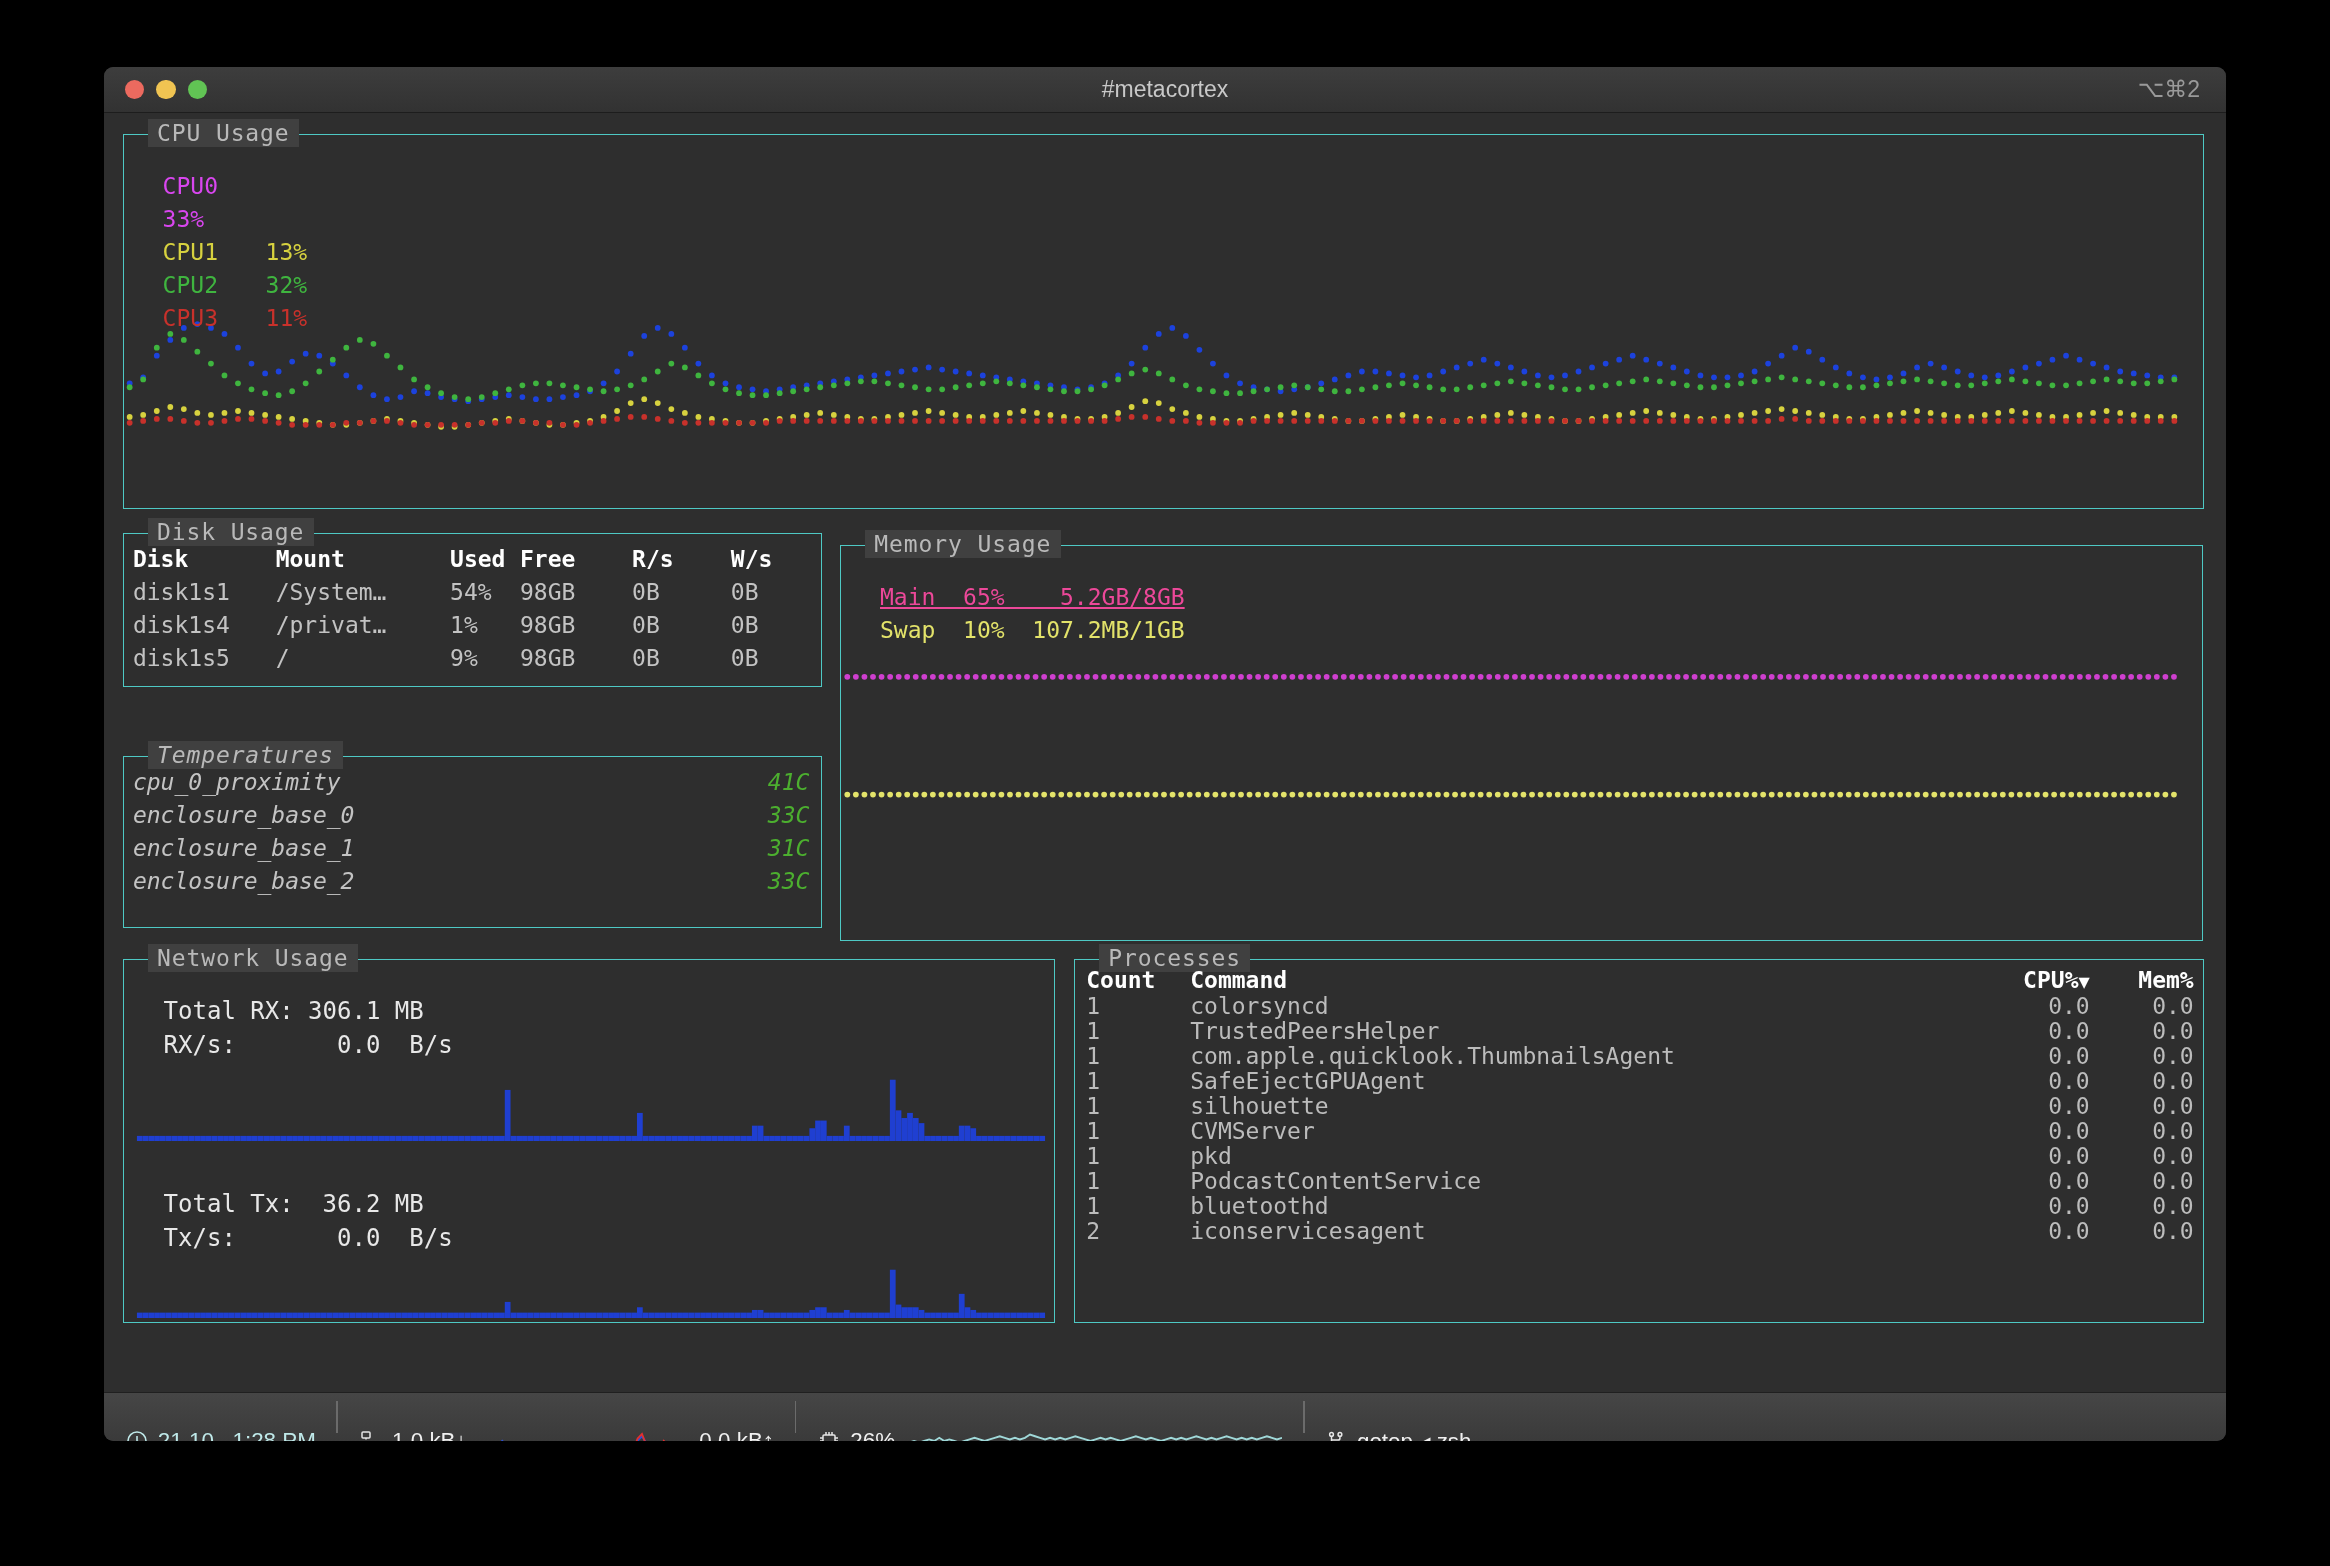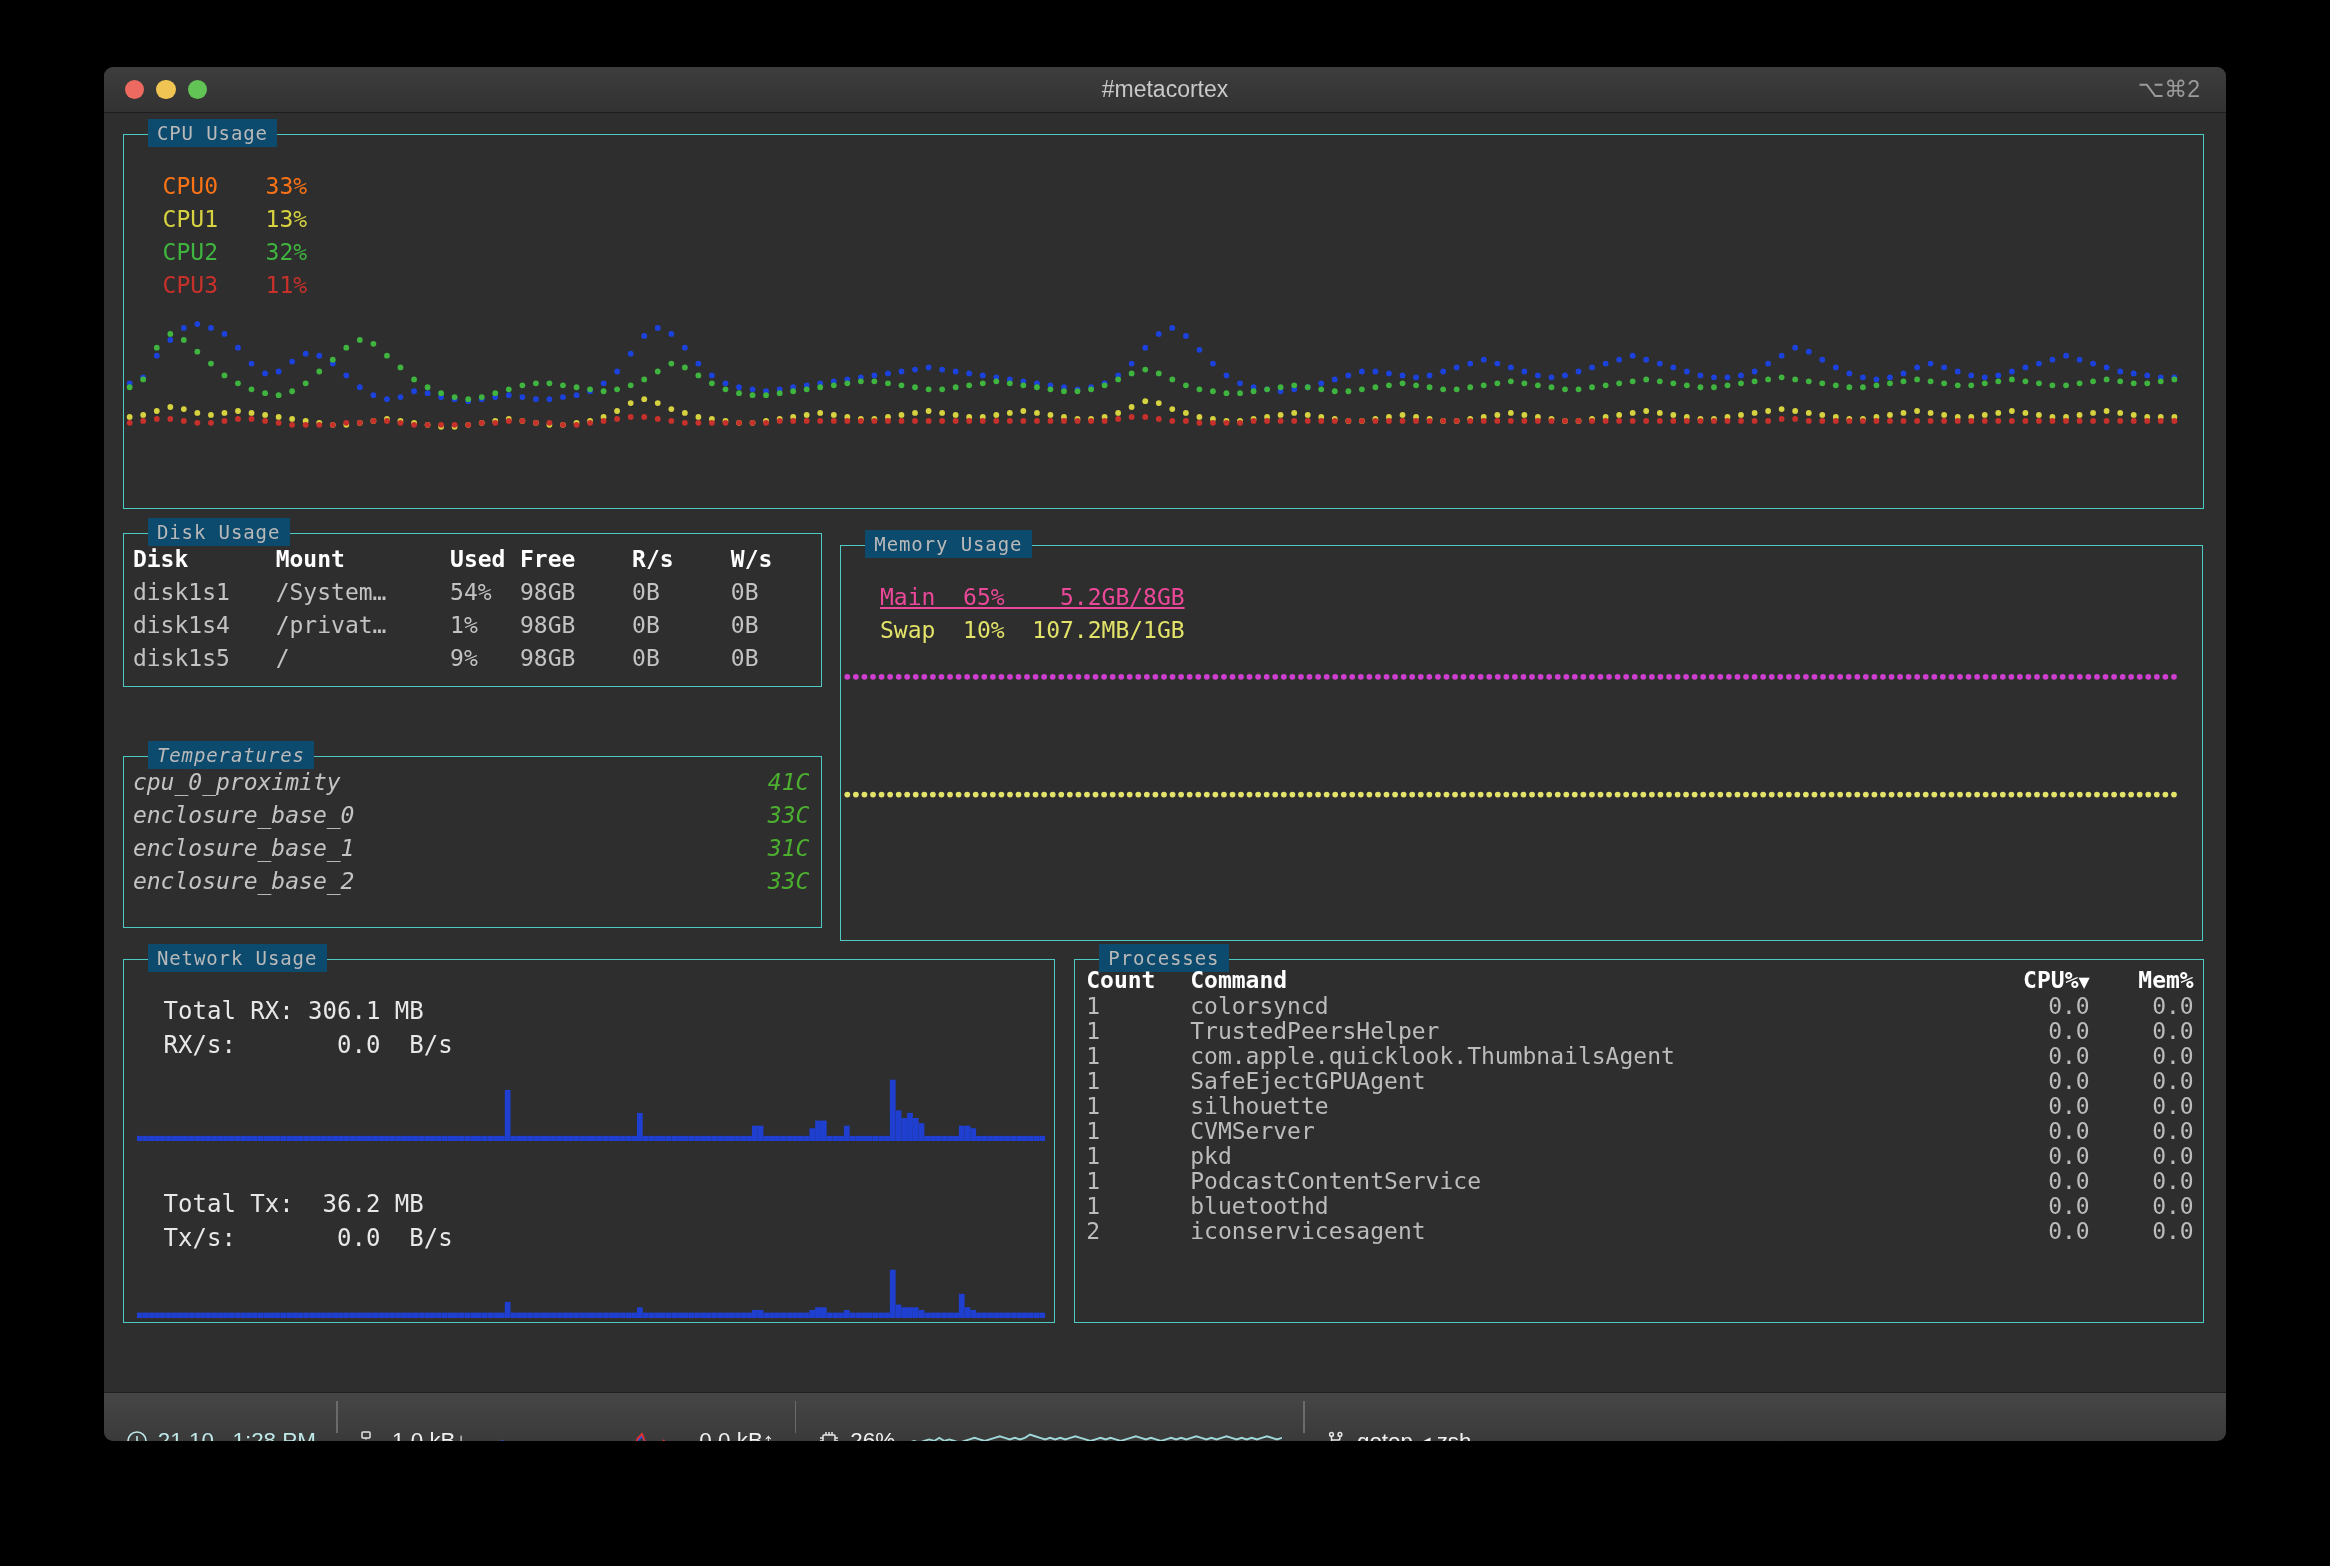--- a/index.html
+++ b/index.html
@@ -58,23 +58,23 @@
 
   
   .panel {
     position: absolute;
     border: 1.9px solid #4ec9c4;
     box-sizing: border-box;
   }
   .panel > .ptitle {
     position: absolute;
     top: -16px; left: 24px;
-    background: #0c4a6e;
+    background: #404040;
     padding: 0 9.3px;
-    font-size: 19px;
+    font-size: 23px;
     color: #b9b9b9;
     letter-spacing: 0.9px;
     white-space: nowrap;
     line-height: 28px;
     text-align: right;
   }
   .panel-inner { position: absolute; inset: 0; overflow: hidden; }
 
   
   #cpu-panel { left: 18.6px; top: 20.5px; width: 2081px; height: 375px; }
@@ -774,21 +774,21 @@
             <circle cx="2097.8" cy="306.7" r="3.1" fill="#c8312b"></circle>
             <circle cx="2112.3" cy="306.7" r="3.1" fill="#c8312b"></circle>
             <circle cx="2126.8" cy="306.7" r="3.1" fill="#c8312b"></circle>
             <circle cx="2141.4" cy="306.7" r="3.1" fill="#c8312b"></circle>
             <circle cx="2155.9" cy="306.7" r="3.1" fill="#c8312b"></circle>
             <circle cx="2170.4" cy="306.7" r="3.1" fill="#c8312b"></circle>
             <circle cx="2184.9" cy="306.7" r="3.1" fill="#c8312b"></circle>
             <circle cx="2199.5" cy="306.7" r="3.1" fill="#c8312b"></circle>
           </svg>
         <div class="cpu-legend">
-          <div class="row" style="color: #f97316;">
+          <div class="row" style="color: #d946ef; flex-direction: column;">
             <span class="nm">CPU0</span>
             <span>33%</span>
           </div>
           <div class="row" style="color: rgb(215, 210, 63);">
             <span class="nm">CPU1</span>
             <span>13%</span>
           </div>
           <div class="row" style="color: rgb(63, 181, 63);">
             <span class="nm">CPU2</span>
             <span>32%</span>

